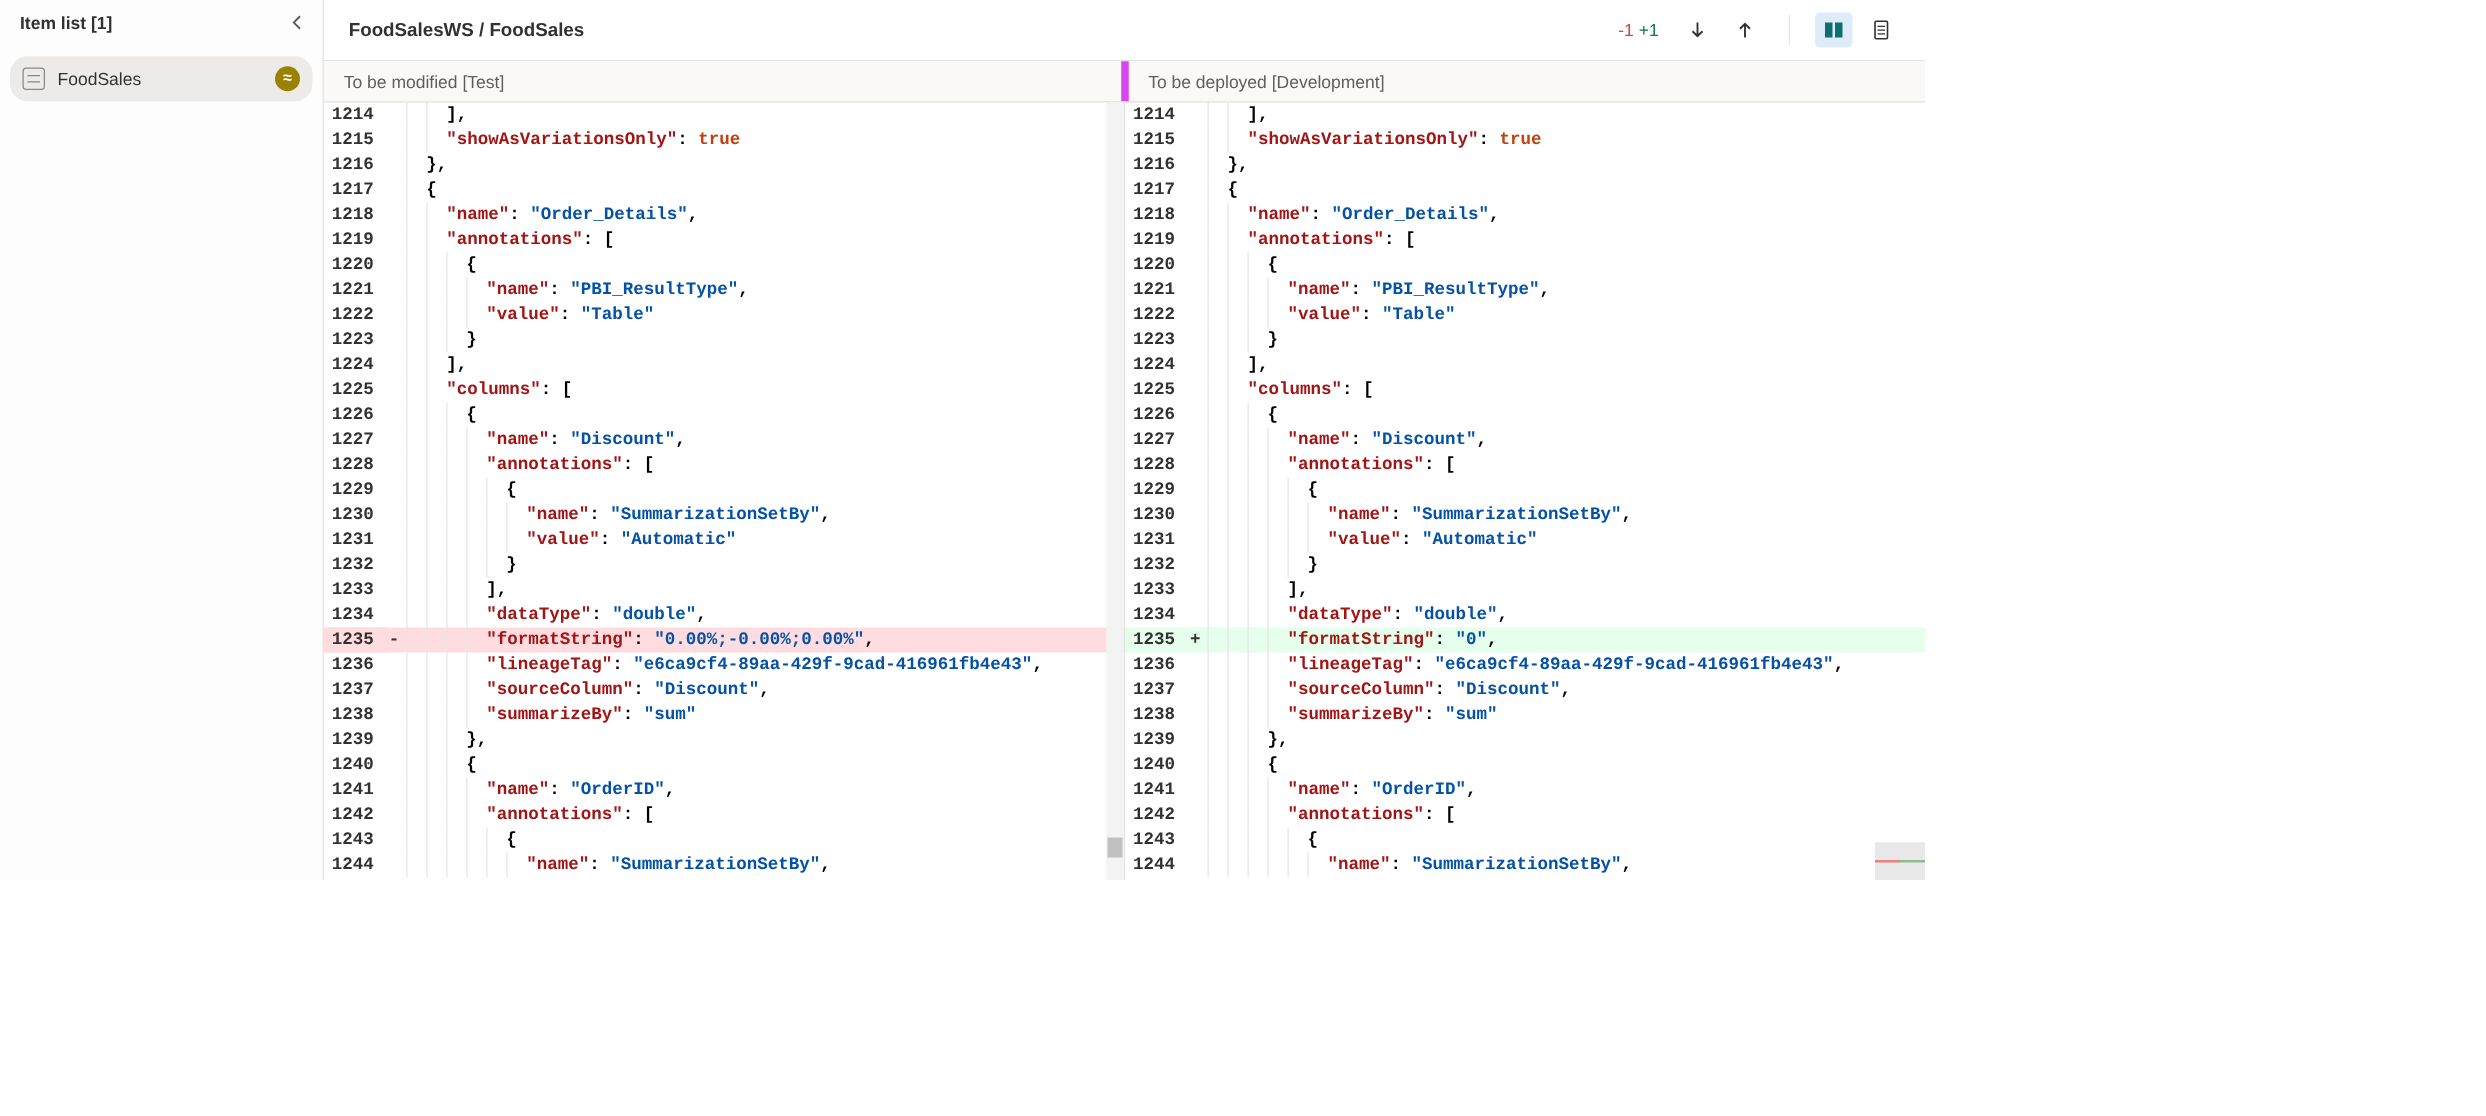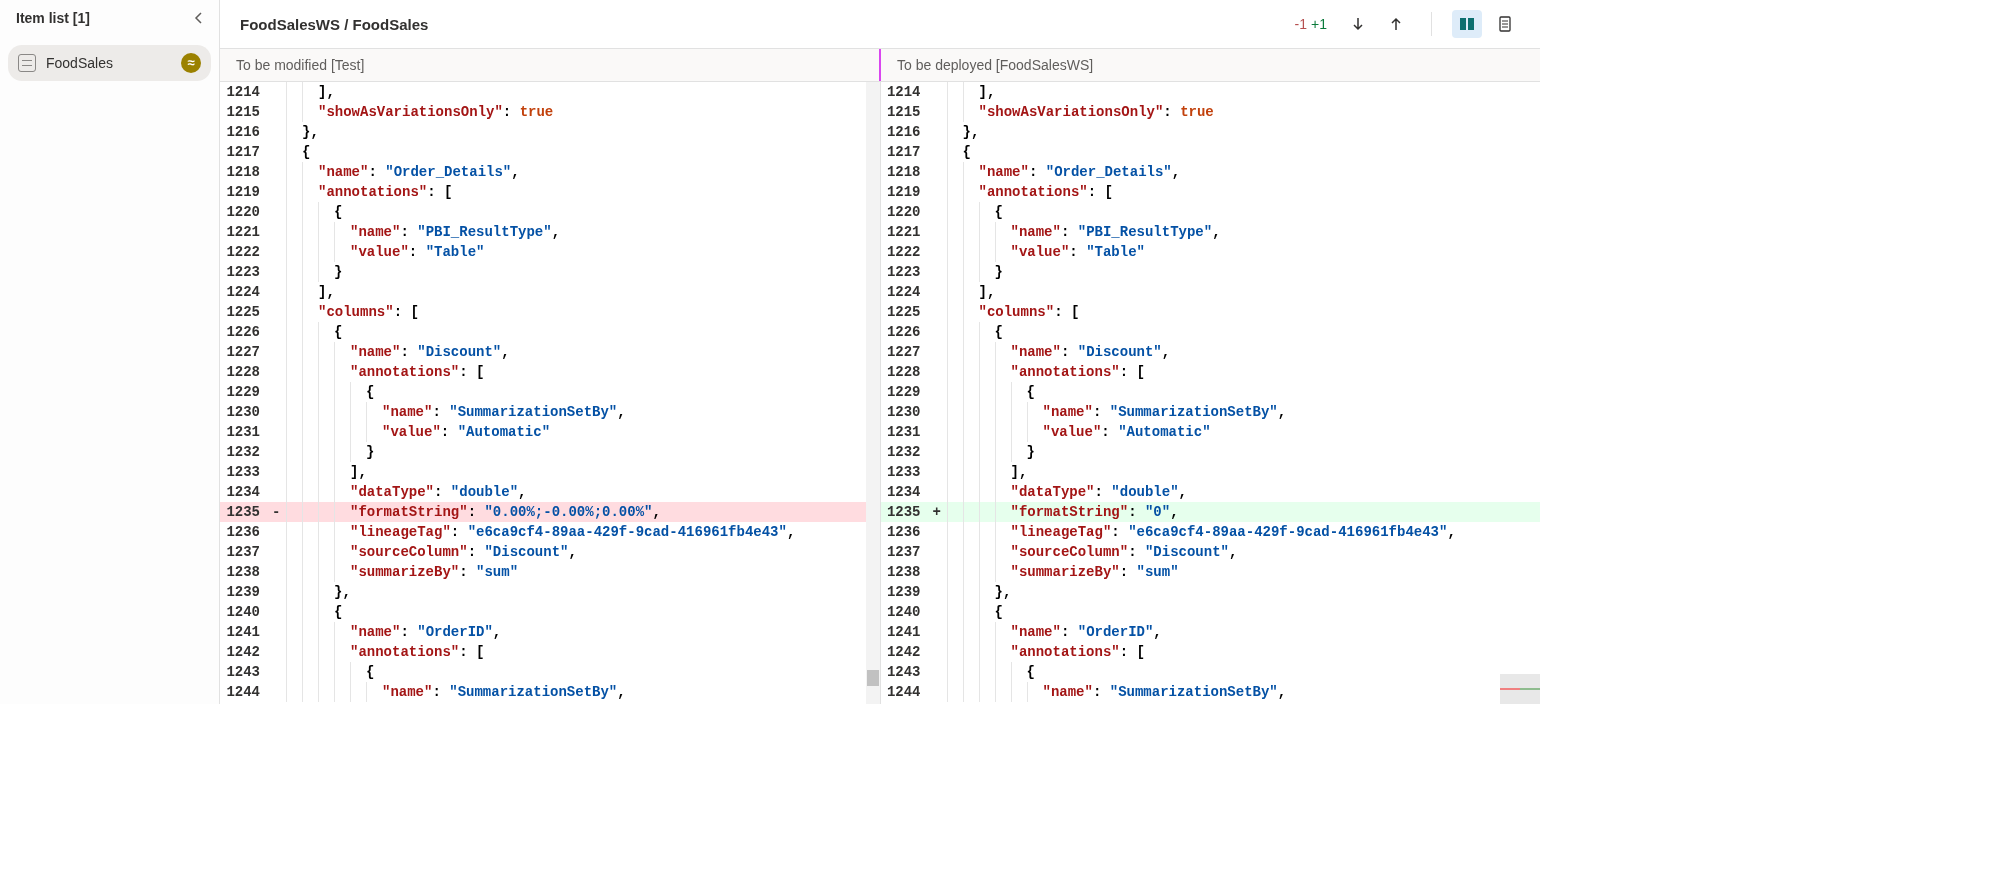--- a/index.html
+++ b/index.html
@@ -7,21 +7,21 @@
   font-family: "Segoe UI", -apple-system, sans-serif;
   font-size: 14px;
   color: #323130;
   background: #fff;
   display: flex;
   height: 704px;
   width: 1540px;
   overflow: hidden;
 }
 .sidebar {
-  width: 220px;
+  width: 259px;
   border-right: 1px solid #e1e1e1;
   background: #fdfdfd;
   flex-shrink: 0;
 }
 .sidebar-header {
   display: flex;
   align-items: center;
   justify-content: space-between;
   padding: 10px 12px 10px 16px;
   font-weight: 600;
@@ -106,21 +106,21 @@
 .svg-icon { width: 16px; height: 16px; display: block; }
 .pane-headers {
   display: flex;
   border-bottom: 1px solid #e1e1e1;
   background: #faf9f8;
 }
 .pane-header {
   flex: 1;
   padding: 8px 16px;
   color: #605e5c;
-  border-right: 2px solid #d946ef;
+  border-right: 6px solid #d946ef;
 }
 .pane-header:last-child { border-right: none; }
 .diff-area {
   flex: 1;
   display: flex;
   overflow: hidden;
   font-family: Consolas, "Courier New", monospace;
   font-size: 14px;
   position: relative;
 }
@@ -238,21 +238,21 @@
             <line x1="5" y1="5" x2="11" y2="5" stroke="#323130" stroke-width="1"></line>
             <line x1="5" y1="8" x2="11" y2="8" stroke="#323130" stroke-width="1"></line>
             <line x1="5" y1="11" x2="11" y2="11" stroke="#323130" stroke-width="1"></line>
           </svg>
       </div>
     </div>
   </div>
 
   <div class="pane-headers">
     <div class="pane-header">To be modified [Test]</div>
-    <div class="pane-header">To be deployed [FoodSalesWS]</div>
+    <div class="pane-header">To be deployed [Development]</div>
   </div>
 
   <div class="diff-area">
     <div class="pane" id="left-pane">
         <div style="flex: 1 1 0%; overflow: hidden;">
           <div class="line">
             <span class="line-no">1214</span>
             <span class="marker"></span>
             <span class="content"><span class="indent-guide"></span><span class="indent-guide"></span><span class="tok-punc">],</span></span>
           </div>

